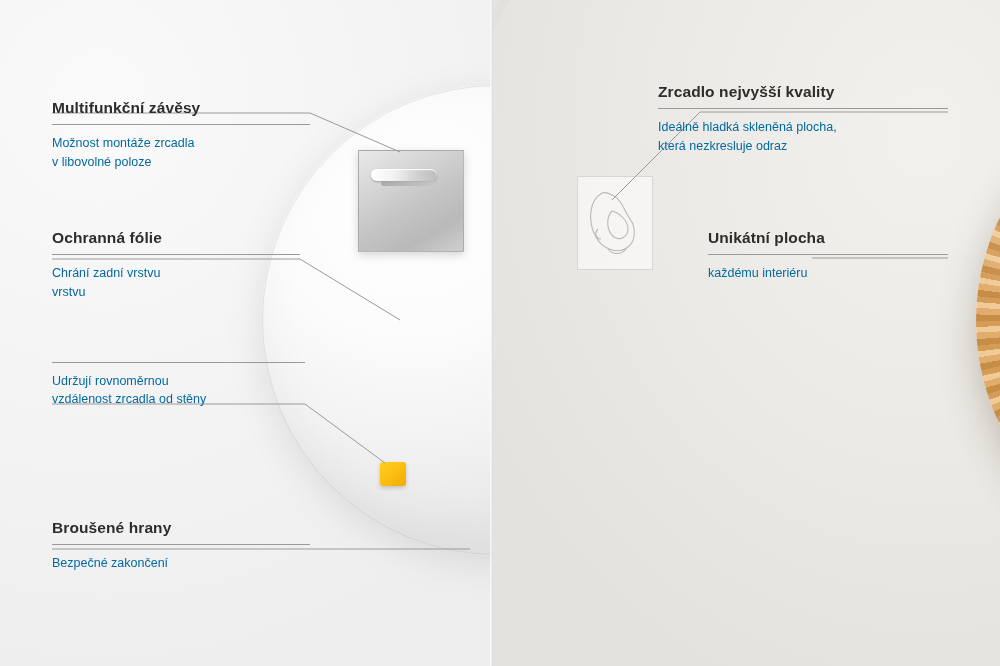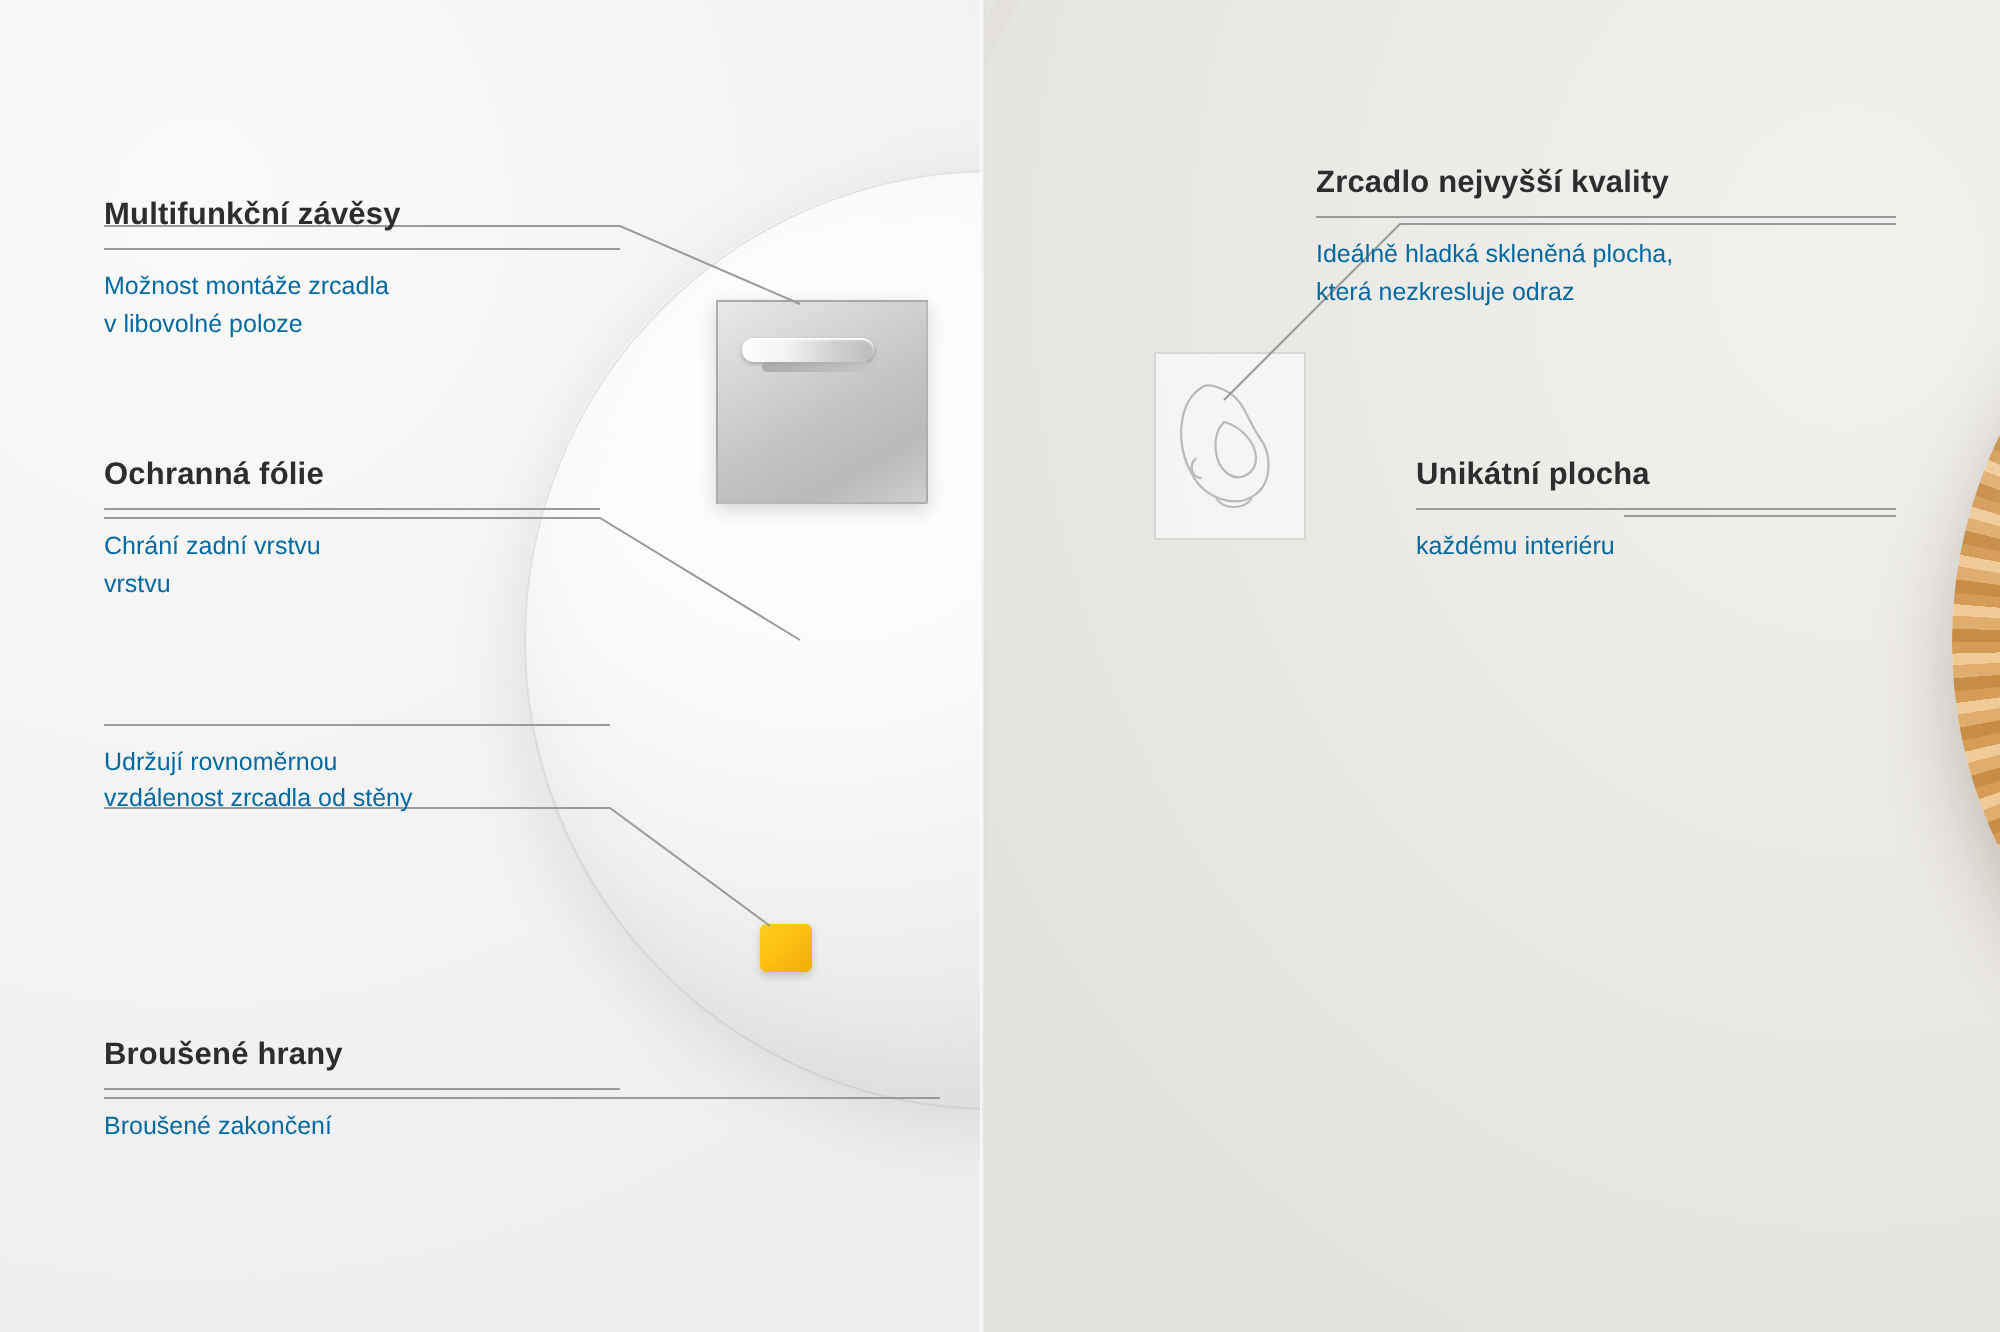--- a/index.html
+++ b/index.html
@@ -183,21 +183,21 @@
 
   <div class="callout c-left" style="top:355px;width:253px;">
     <div class="rule"></div>
     <p>Udržují rovnoměrnou</p>
     <p>vzdálenost zrcadla od stěny</p>
   </div>
 
   <div class="callout c-left" style="top:518px;width:258px;">
     <h3>Broušené hrany</h3>
     <div class="rule"></div>
-    <p>Broušené zakončení</p>
+    <p>Bezpečné zakončení</p>
   </div>
 
   <div class="callout c-right" style="top:82px;right:52px;width:290px;">
     <h3>Zrcadlo nejvyšší kvality</h3>
     <div class="rule"></div>
     <p>Ideálně hladká skleněná plocha,</p>
     <p>která nezkresluje odraz</p>
   </div>
 
   <div class="callout c-right" style="top:228px;right:52px;width:240px;">

